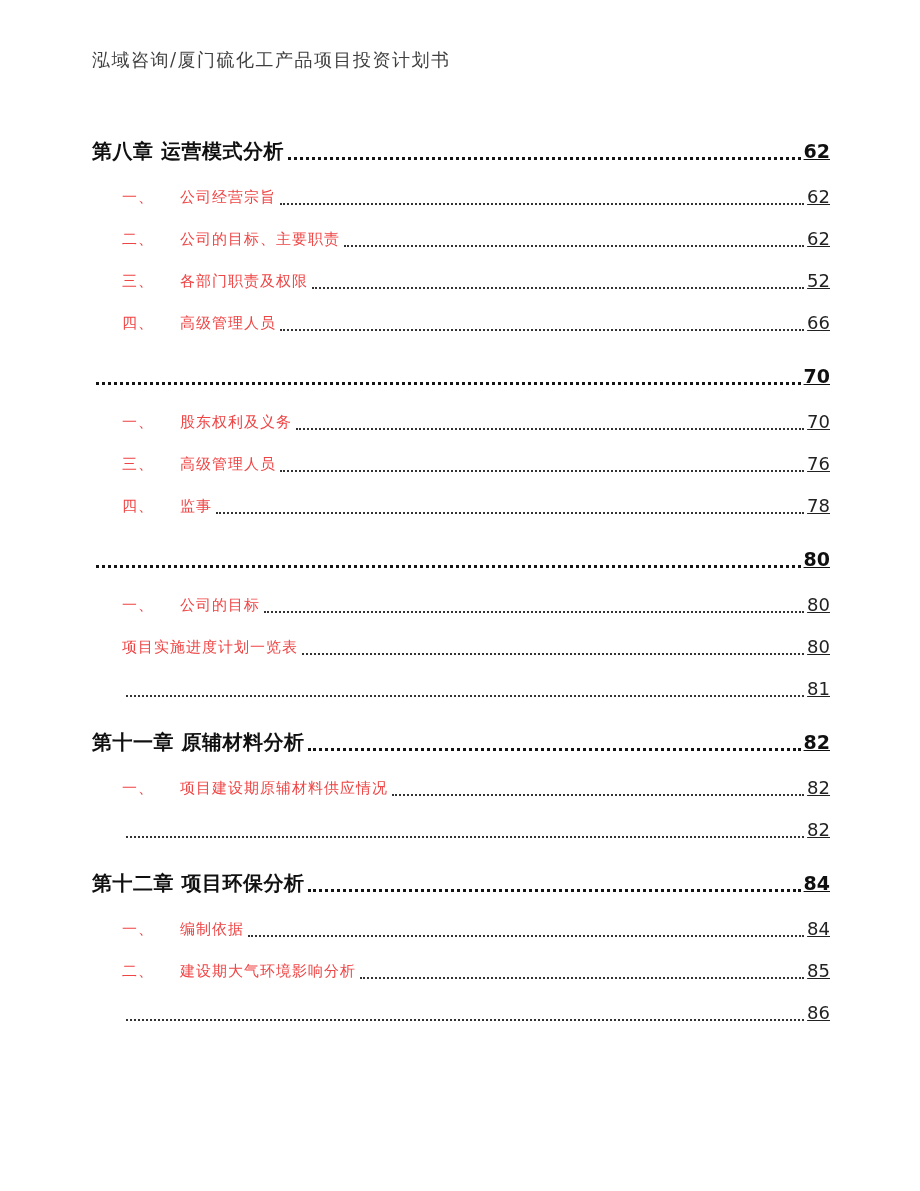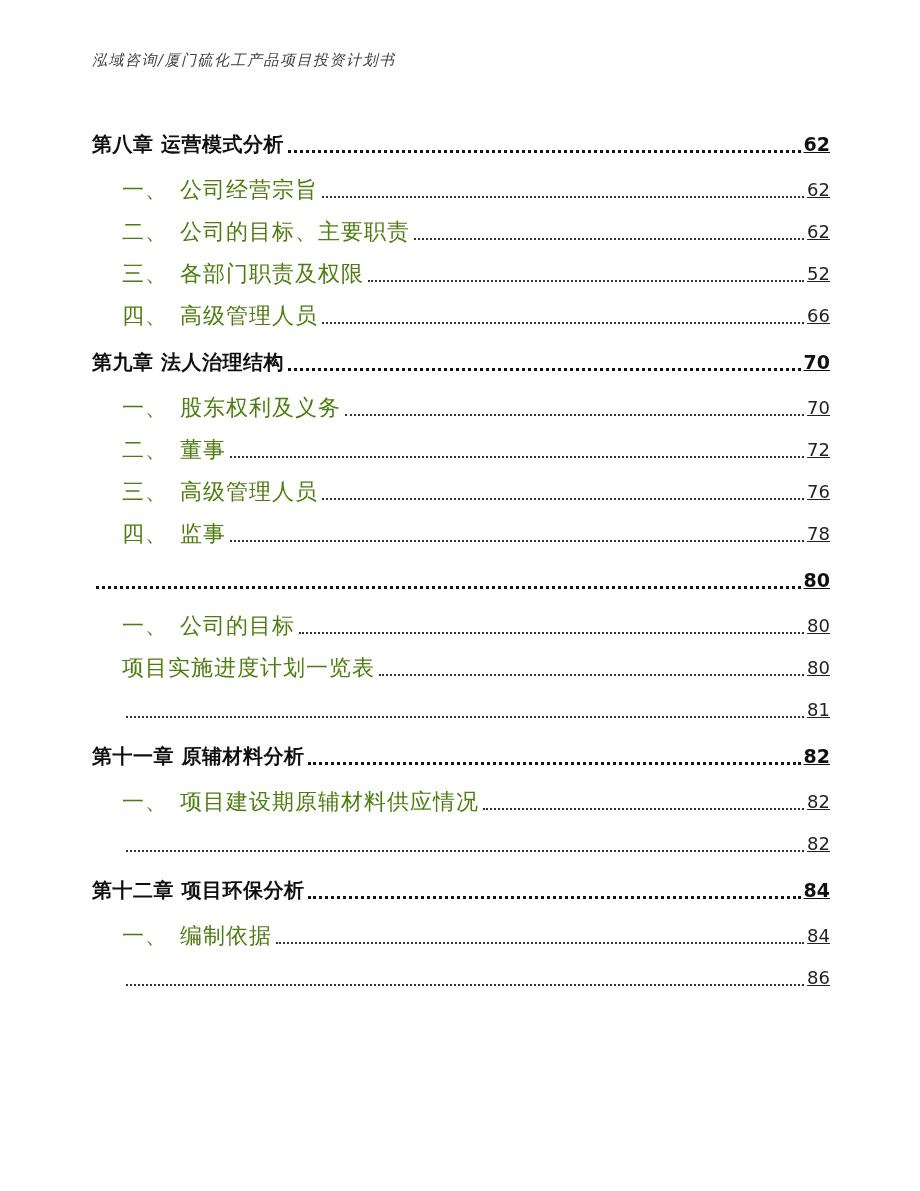--- a/index.html
+++ b/index.html
@@ -13,61 +13,61 @@
     height: 1191px;
     box-sizing: border-box;
     background: #ffffff;
     padding: 50px 90px 0 92px;
     overflow: hidden;
     font-family: "DejaVu Sans", "Liberation Sans", sans-serif;
     color: #1c1c1c;
   }
   .doc-header {
     font-family: "DejaVu Serif", "Liberation Serif", serif;
-    font-size: 15px;
+    font-size: 18px;
     line-height: 20px;
     letter-spacing: 1.5px;
     color: #3f3f3f;
     white-space: nowrap;
-    font-style: italic;
   }
   .toc {
     display: flex;
     flex-direction: column;
     margin-top: 58px;
   }
   .toc-row {
     display: flex;
     align-items: flex-end;
   }
   .chapter-row {
     height: 30px;
+    margin-top: 7px;
     margin-bottom: 20px;
   }
   .item-row {
     height: 24px;
     margin-bottom: 18px;
     padding-left: 30px;
   }
   .ch-label {
     font-family: "DejaVu Sans", "Liberation Sans", sans-serif;
     font-weight: bold;
     font-size: 20px;
     line-height: 28px;
     letter-spacing: 0.5px;
     white-space: nowrap;
     color: #101010;
   }
   .item-label {
     font-family: "DejaVu Serif", "Liberation Serif", serif;
-    font-size: 22px;
+    font-size: 15px;
     line-height: 24px;
     letter-spacing: 1px;
     white-space: nowrap;
-    color: #4d7c0f;
+    color: #ef4444;
   }
   .item-num {
     display: inline-block;
     width: 58px;
   }
   .leader {
     flex: 1 1 auto;
     min-width: 12px;
     margin-left: 4px;
     margin-right: 3px;
@@ -121,35 +121,29 @@
         <span class="item-label"><span class="item-num">三、</span><span class="item-text">各部门职责及权限</span></span>
         <span class="leader leader-fine"></span>
         <span class="pnum item-pnum">52</span>
       </div>
       <div class="toc-row item-row">
         <span class="item-label"><span class="item-num">四、</span><span class="item-text">高级管理人员</span></span>
         <span class="leader leader-fine"></span>
         <span class="pnum item-pnum">66</span>
       </div>
       <div class="toc-row chapter-row">
-        <span class="ch-label">第九章 法人治理结构</span>
         <span class="leader leader-bold"></span>
         <span class="pnum ch-pnum">70</span>
       </div>
       <div class="toc-row item-row">
         <span class="item-label"><span class="item-num">一、</span><span class="item-text">股东权利及义务</span></span>
         <span class="leader leader-fine"></span>
         <span class="pnum item-pnum">70</span>
       </div>
       <div class="toc-row item-row">
-        <span class="item-label"><span class="item-num">二、</span><span class="item-text">董事</span></span>
-        <span class="leader leader-fine"></span>
-        <span class="pnum item-pnum">72</span>
-      </div>
-      <div class="toc-row item-row">
         <span class="item-label"><span class="item-num">三、</span><span class="item-text">高级管理人员</span></span>
         <span class="leader leader-fine"></span>
         <span class="pnum item-pnum">76</span>
       </div>
       <div class="toc-row item-row">
         <span class="item-label"><span class="item-num">四、</span><span class="item-text">监事</span></span>
         <span class="leader leader-fine"></span>
         <span class="pnum item-pnum">78</span>
       </div>
       <div class="toc-row chapter-row">
@@ -186,19 +180,24 @@
       </div>
       <div class="toc-row chapter-row">
         <span class="ch-label">第十二章 项目环保分析</span>
         <span class="leader leader-bold"></span>
         <span class="pnum ch-pnum">84</span>
       </div>
       <div class="toc-row item-row">
         <span class="item-label"><span class="item-num">一、</span><span class="item-text">编制依据</span></span>
         <span class="leader leader-fine"></span>
         <span class="pnum item-pnum">84</span>
+      </div>
+      <div class="toc-row item-row">
+        <span class="item-label"><span class="item-num">二、</span><span class="item-text">建设期大气环境影响分析</span></span>
+        <span class="leader leader-fine"></span>
+        <span class="pnum item-pnum">85</span>
       </div>
       <div class="toc-row item-row">
         <span class="leader leader-fine"></span>
         <span class="pnum item-pnum">86</span>
       </div>
     </div>
 </div>
 
 </body></html>

